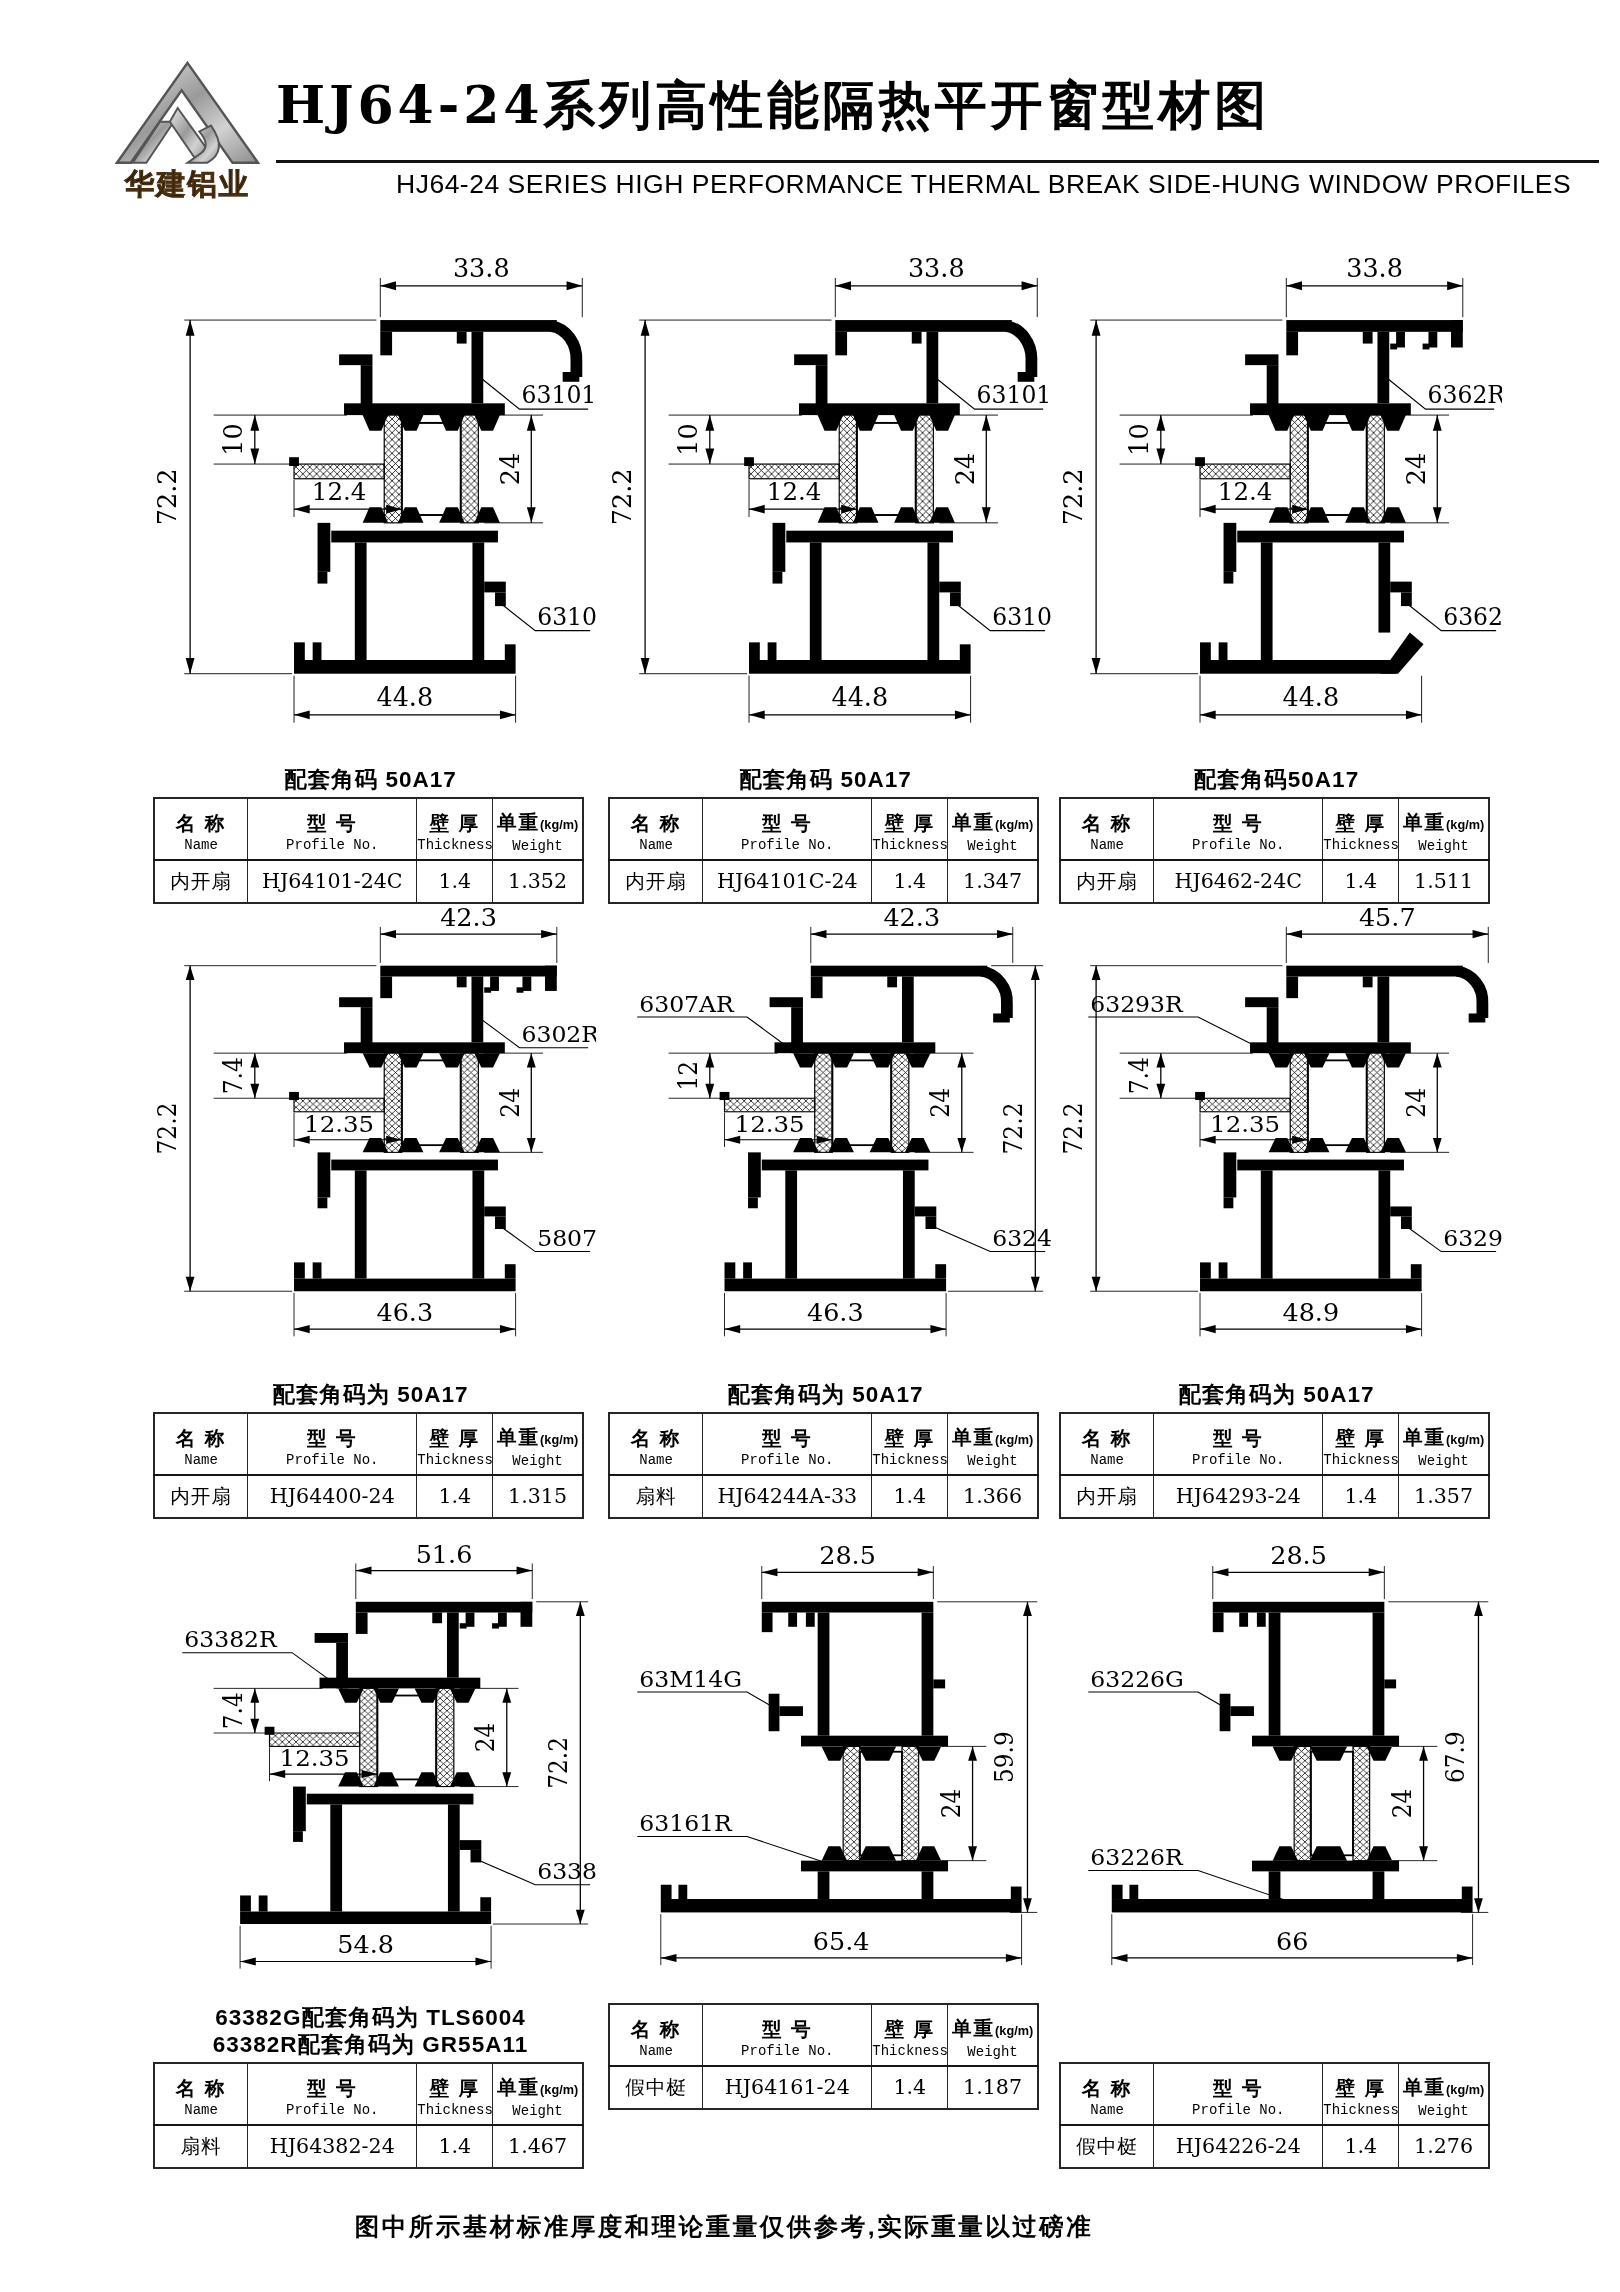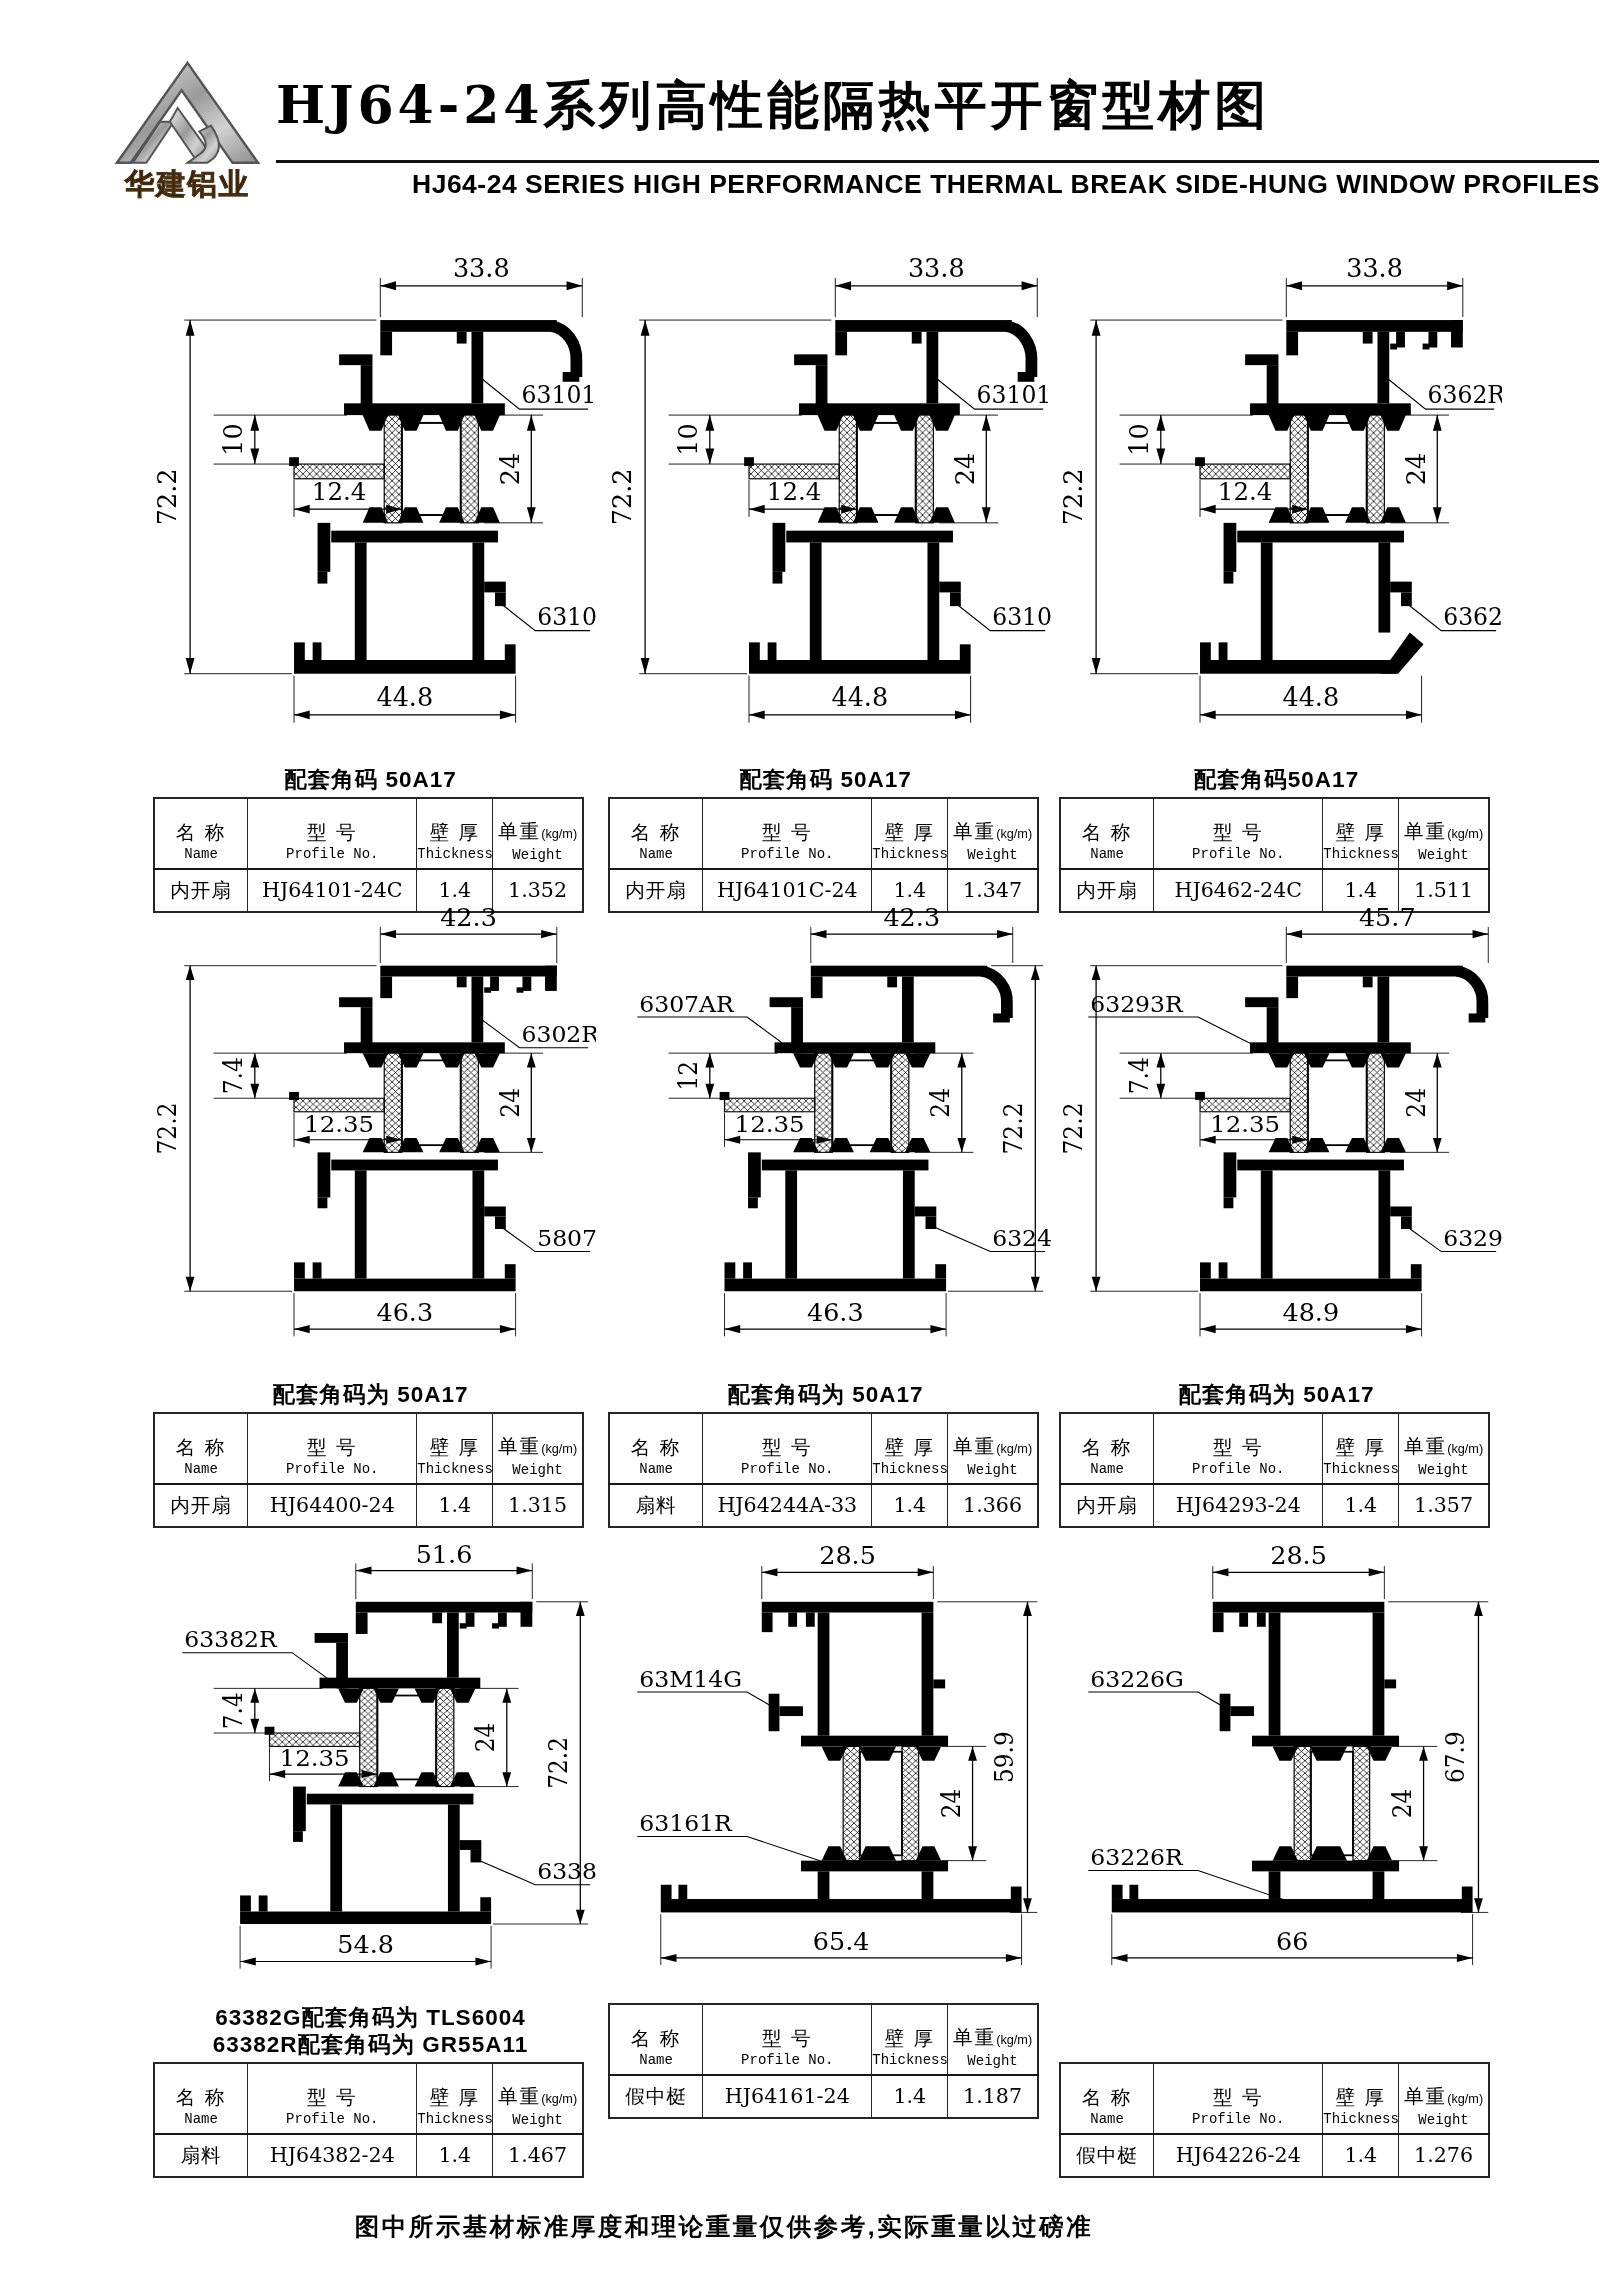--- a/index.html
+++ b/index.html
@@ -4,35 +4,35 @@
 <style>
   html,body{margin:0;padding:0}
   body{width:1620px;height:2293px;position:relative;background:#fff;
        font-family:"Liberation Sans",sans-serif;color:#000;overflow:hidden}
   
   #logo{position:absolute;left:101px;top:57px;width:172px;height:147px}
   #title-cn{position:absolute;left:276px;top:71px;width:980px;
             font-family:"DejaVu Serif",serif;font-weight:700;font-size:52px;
             letter-spacing:3.9px;white-space:nowrap}
   #title-rule{position:absolute;left:276px;top:160px;width:1323px;height:2.9px;background:#111}
-  #title-en{position:absolute;left:412px;top:169px;width:1209px;
-            font-family:"Liberation Sans",sans-serif;font-weight:700;font-size:26.5px;
+  #title-en{position:absolute;left:396px;top:169px;width:1209px;
+            font-family:"Liberation Sans",sans-serif;font-weight:400;font-size:26.5px;
             letter-spacing:0.5px;white-space:nowrap}
   
   .cell{position:absolute;width:451px}
   .cell svg{display:block}
   svg text{font-family:"DejaVu Serif",serif;fill:#000}
   .caption{display:flex;flex-direction:column;justify-content:flex-end;align-items:center}
   .caption .cap-line{font-size:22.5px;font-weight:600;line-height:26.5px;letter-spacing:1px;white-space:nowrap}
   
   table.spec{border-collapse:collapse;table-layout:fixed;width:429px;margin:3.9px 0 0 7.8px;
              border:2.5px solid #262626}
   table.spec th,table.spec td{border:1.5px solid #262626;text-align:center;padding:0;overflow:hidden}
   table.spec thead tr{border-bottom:2.9px solid #161616}
-  th .cn{font-size:19.6px;font-weight:400;line-height:24.5px;padding-top:20px;letter-spacing:2px;white-space:nowrap}
+  th .cn{font-size:19.6px;font-weight:700;line-height:24.5px;padding-top:11px;letter-spacing:2px;white-space:nowrap}
   th .en{font-size:14px;font-weight:400;line-height:18.6px;padding-bottom:2.9px;white-space:nowrap;
          font-family:Liberation Mono, monospace}
   th .unit{font-size:12.7px;letter-spacing:0}
   table.spec td{font-size:20.6px;height:41px;font-family:"DejaVu Serif",serif;white-space:nowrap}
   table.spec td.c-name{font-family:"Liberation Sans",sans-serif;font-size:19.6px;letter-spacing:1px}
   
   #footer{position:absolute;left:0;top:2210px;width:1448px;text-align:center;
           font-size:24.5px;font-weight:600;letter-spacing:2.5px}
 </style>
 </head>

